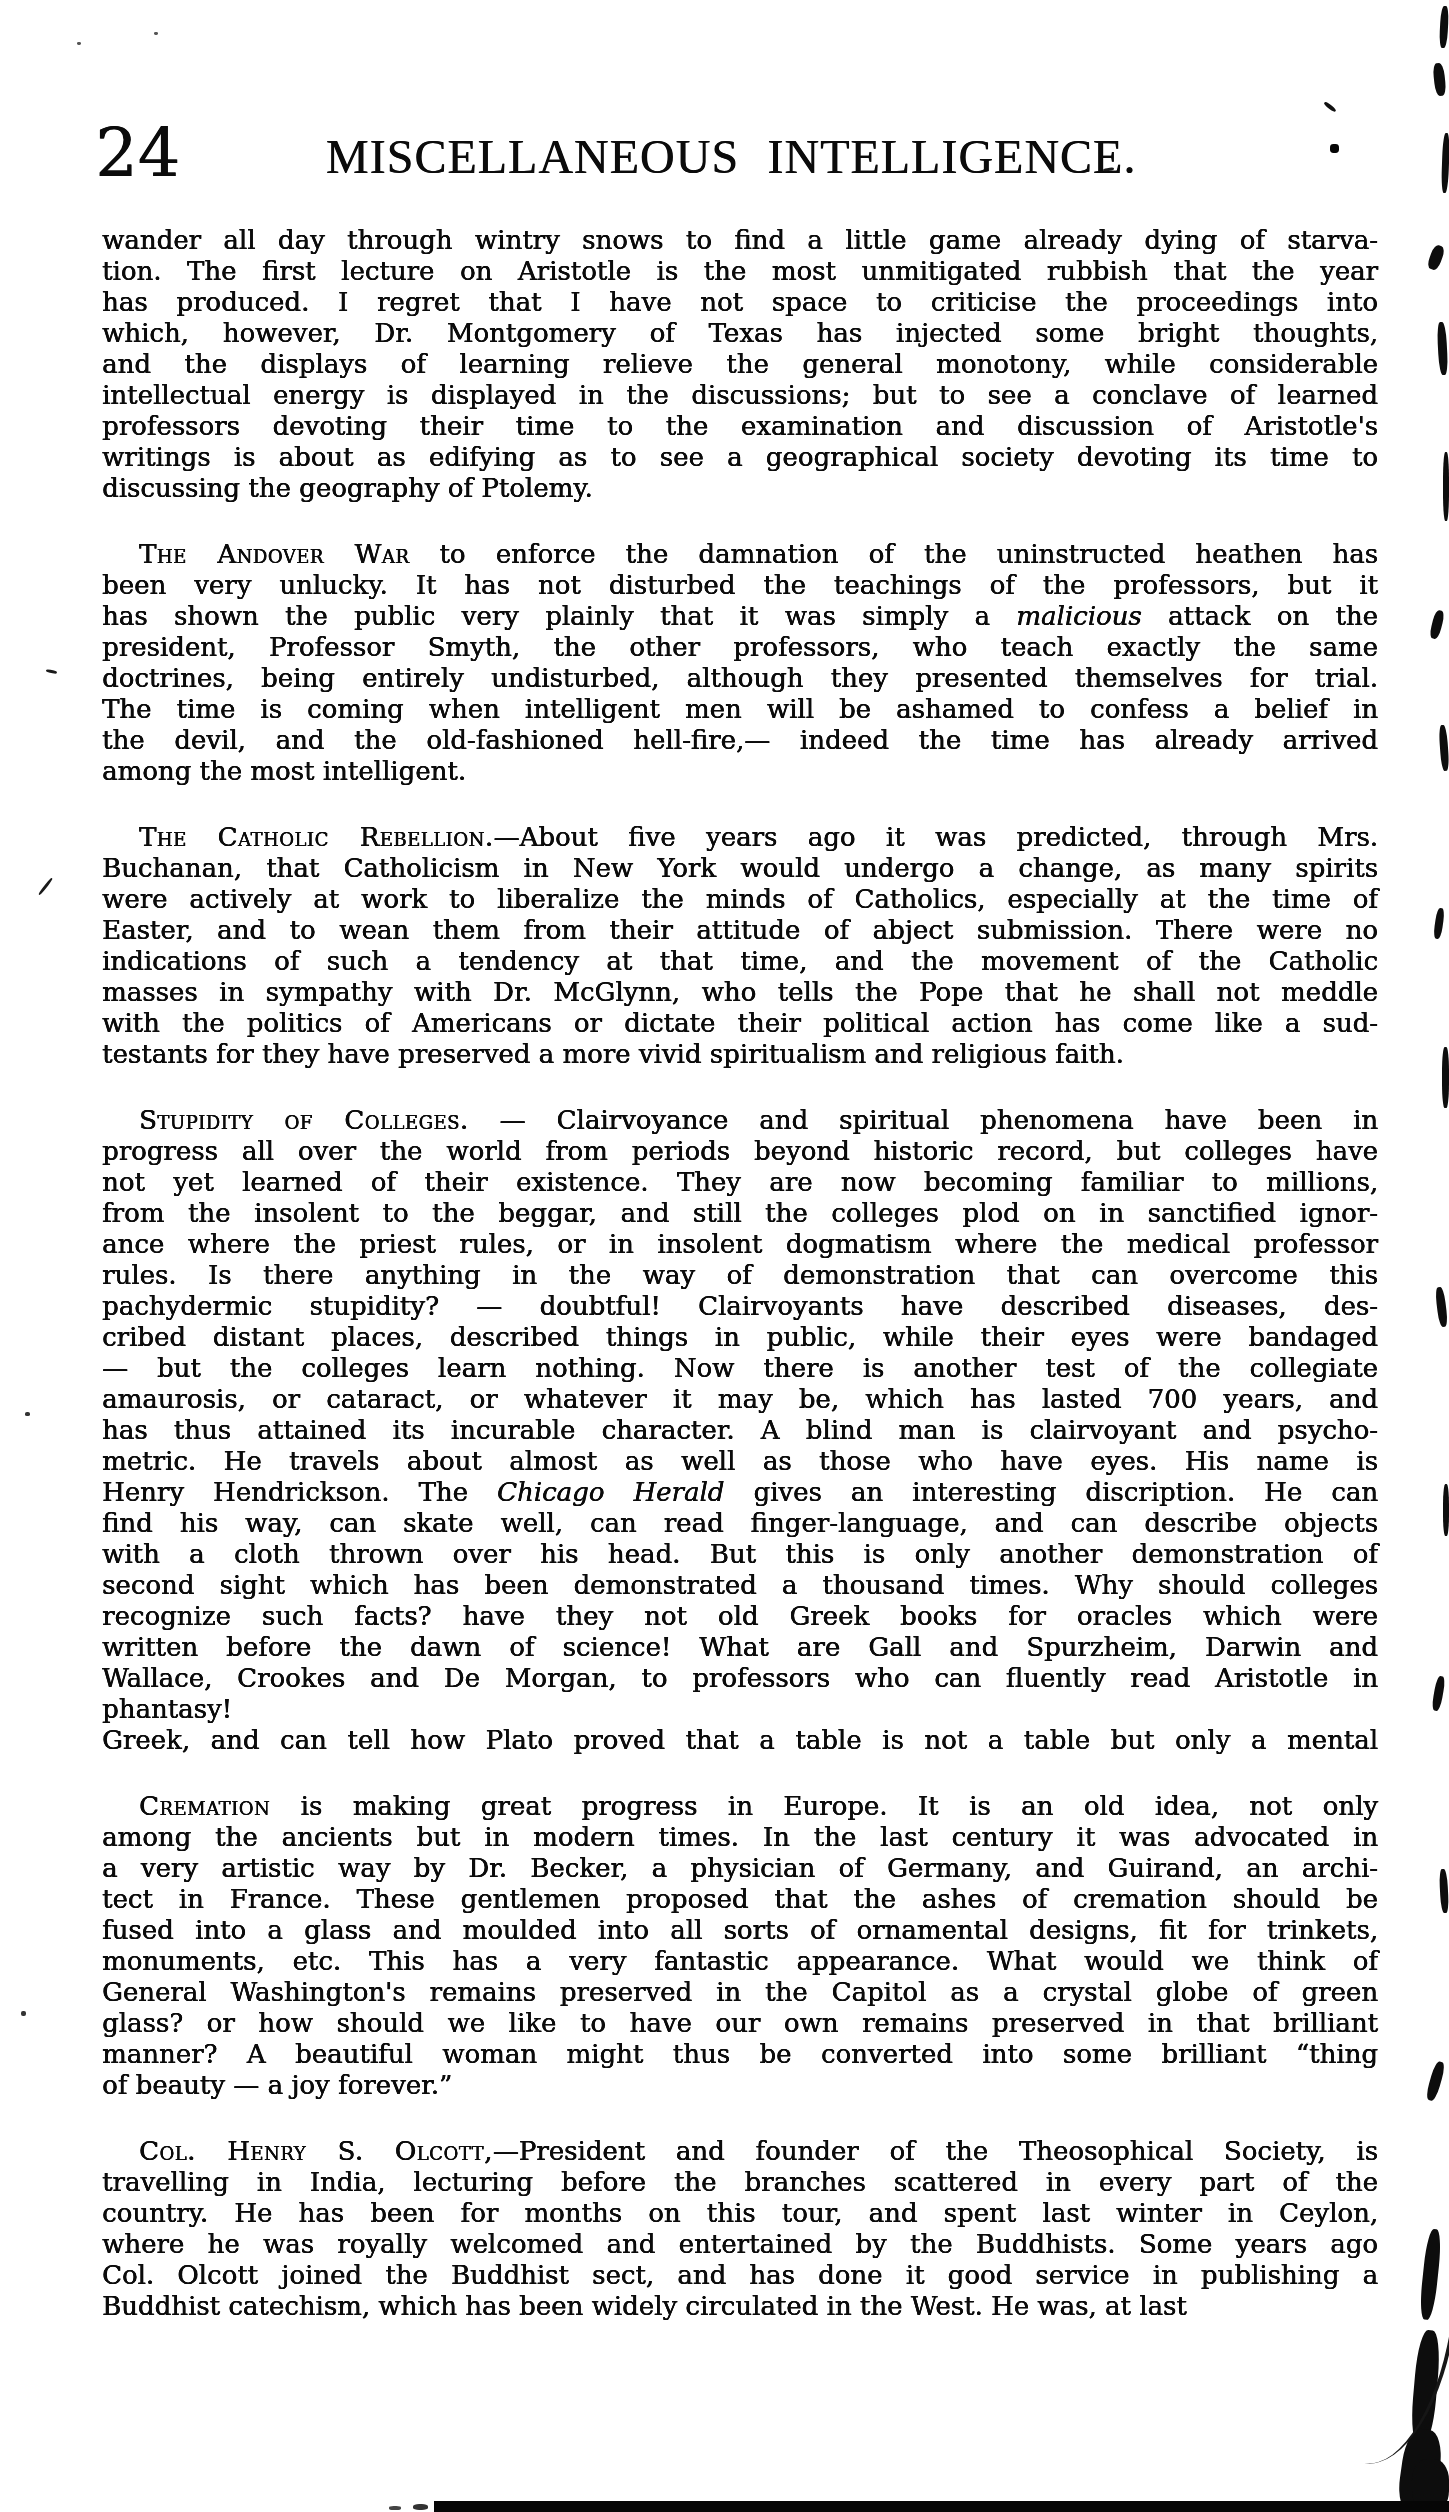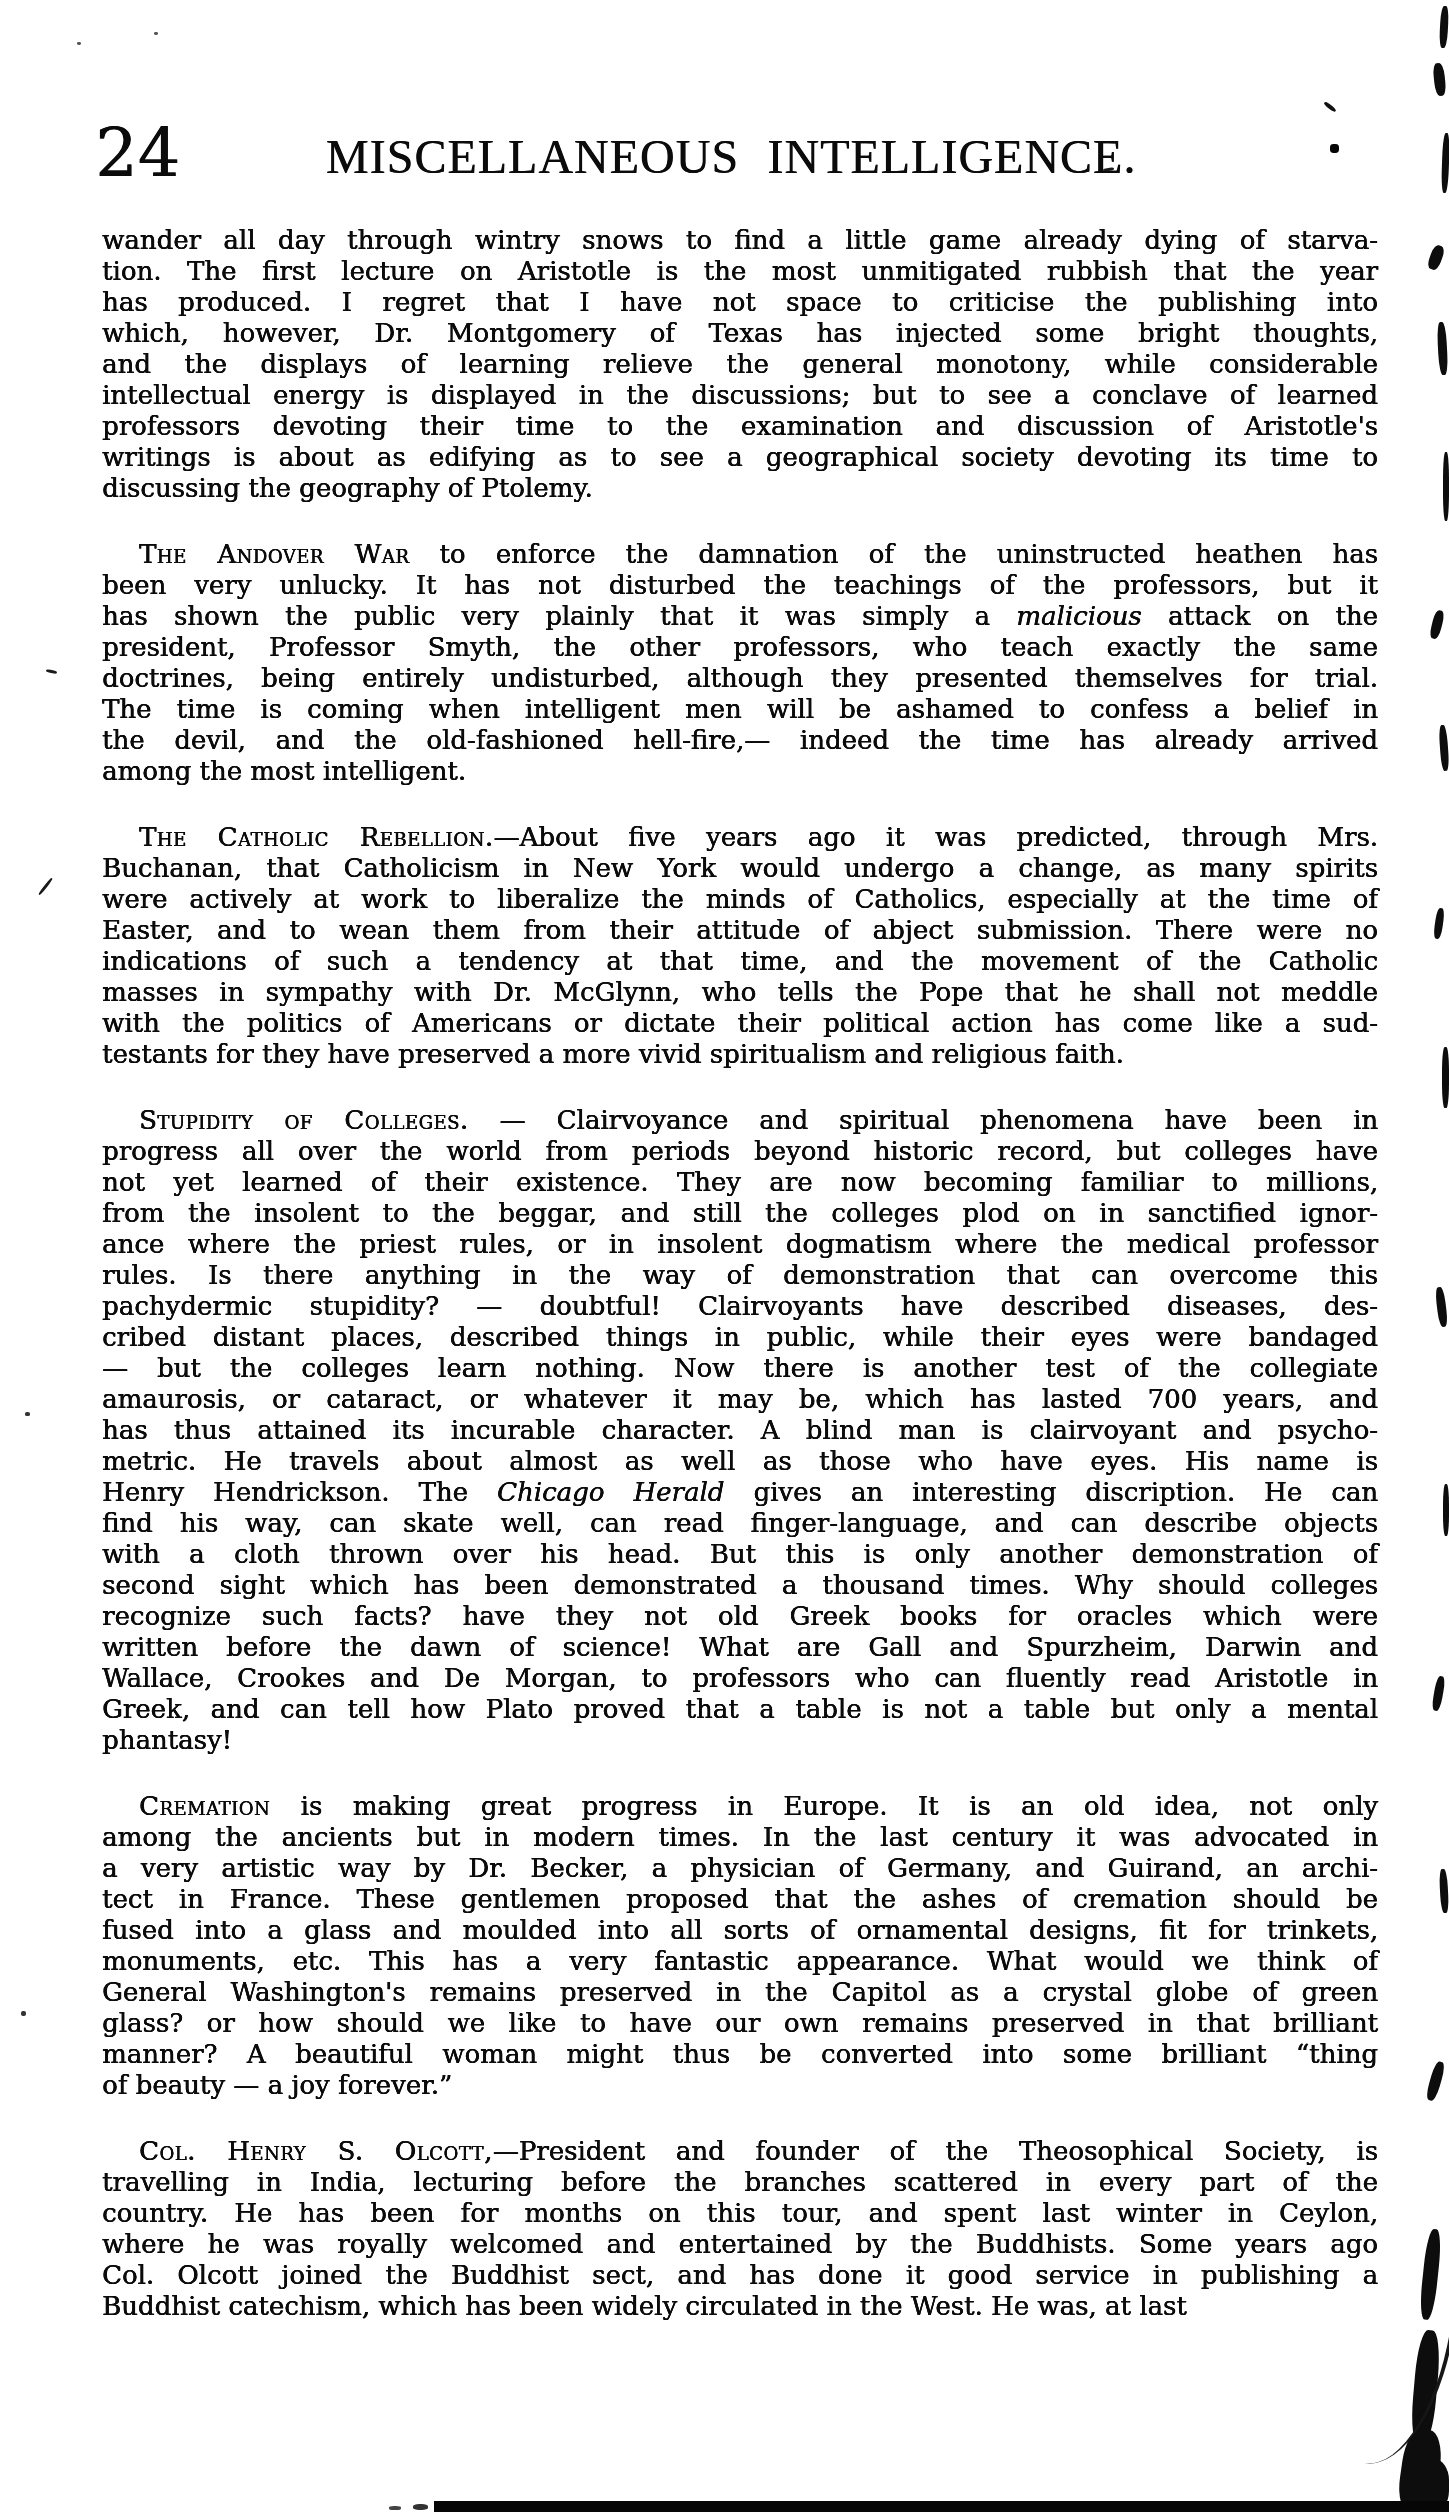--- a/index.html
+++ b/index.html
@@ -44,21 +44,21 @@
 
 <div class="page-header">
   <div class="page-number">24</div>
   <div class="page-title">MISCELLANEOUS INTELLIGENCE.</div>
 </div>
 
 <div class="page-text">
     <div class="paragraph">
       <div class="line">wander all day through wintry snows to find a little game already dying of starva-</div>
       <div class="line">tion. The first lecture on Aristotle is the most unmitigated rubbish that the year</div>
-      <div class="line">has produced. I regret that I have not space to criticise the publishing into</div>
+      <div class="line">has produced. I regret that I have not space to criticise the proceedings into</div>
       <div class="line">which, however, Dr. Montgomery of Texas has injected some bright thoughts,</div>
       <div class="line">and the displays of learning relieve the general monotony, while considerable</div>
       <div class="line">intellectual energy is displayed in the discussions; but to see a conclave of learned</div>
       <div class="line">professors devoting their time to the examination and discussion of Aristotle's</div>
       <div class="line">writings is about as edifying as to see a geographical society devoting its time to</div>
       <div class="line last">discussing the geography of Ptolemy.</div>
     </div>
     <div class="paragraph indent">
       <div class="line"><span class="sc">The Andover War</span> to enforce the damnation of the uninstructed heathen has</div>
       <div class="line">been very unlucky. It has not disturbed the teachings of the professors, but it</div>
@@ -92,22 +92,22 @@
       <div class="line">amaurosis, or cataract, or whatever it may be, which has lasted 700 years, and</div>
       <div class="line">has thus attained its incurable character. A blind man is clairvoyant and psycho-</div>
       <div class="line">metric. He travels about almost as well as those who have eyes. His name is</div>
       <div class="line">Henry Hendrickson. The <i>Chicago Herald</i> gives an interesting discription. He can</div>
       <div class="line">find his way, can skate well, can read finger-language, and can describe objects</div>
       <div class="line">with a cloth thrown over his head. But this is only another demonstration of</div>
       <div class="line">second sight which has been demonstrated a thousand times. Why should colleges</div>
       <div class="line">recognize such facts? have they not old Greek books for oracles which were</div>
       <div class="line">written before the dawn of science! What are Gall and Spurzheim, Darwin and</div>
       <div class="line">Wallace, Crookes and De Morgan, to professors who can fluently read Aristotle in</div>
+      <div class="line last">phantasy!</div>
       <div class="line">Greek, and can tell how Plato proved that a table is not a table but only a mental</div>
-      <div class="line last">phantasy!</div>
     </div>
     <div class="paragraph indent">
       <div class="line"><span class="sc">Cremation</span> is making great progress in Europe. It is an old idea, not only</div>
       <div class="line">among the ancients but in modern times. In the last century it was advocated in</div>
       <div class="line">a very artistic way by Dr. Becker, a physician of Germany, and Guirand, an archi-</div>
       <div class="line">tect in France. These gentlemen proposed that the ashes of cremation should be</div>
       <div class="line">fused into a glass and moulded into all sorts of ornamental designs, fit for trinkets,</div>
       <div class="line">monuments, etc. This has a very fantastic appearance. What would we think of</div>
       <div class="line">General Washington's remains preserved in the Capitol as a crystal globe of green</div>
       <div class="line">glass? or how should we like to have our own remains preserved in that brilliant</div>

